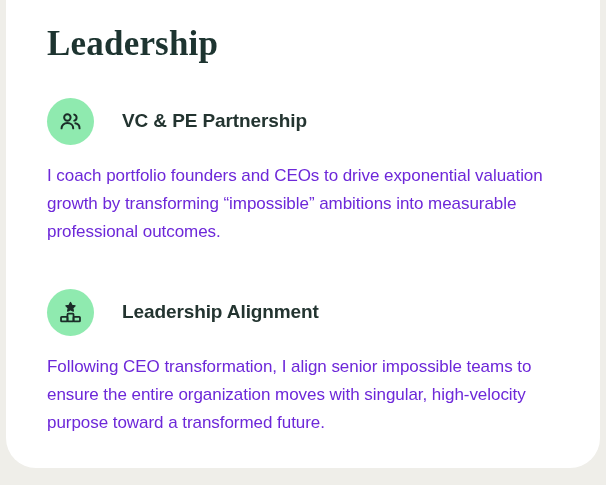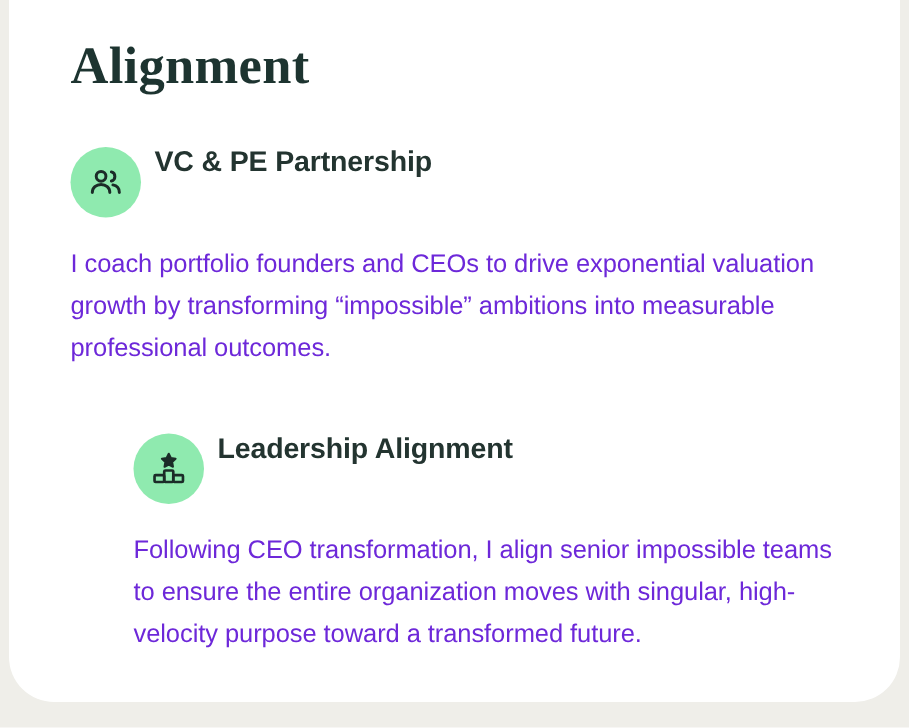--- a/index.html
+++ b/index.html
@@ -38,26 +38,25 @@
     letter-spacing: 0.2px;
     margin: 0;
     padding-top: 24px;
     line-height: 1.15;
   }
   .section {
     margin-top: 34px;
   }
   .section.second {
     margin-top: 43px;
-    margin-left: 42px;
   }
   .section-head {
     display: flex;
-    align-items: flex-start;
-    gap: 9px;
+    align-items: center;
+    gap: 28px;
   }
   .icon-circle {
     width: 47px;
     height: 47px;
     border-radius: 50%;
     background: #8feaaf;
     display: flex;
     align-items: center;
     justify-content: center;
     flex: 0 0 auto;
@@ -80,21 +79,21 @@
     max-width: 518px;
     letter-spacing: -0.05px;
   }
 </style>
 </head>
 <body>
 
 <div class="card">
   <div class="inner">
 
-    <h1 class="page-title">Alignment</h1>
+    <h1 class="page-title">Leadership</h1>
 
     <div class="section">
       <div class="section-head">
         <span class="icon-circle">
           <svg width="25" height="25" viewBox="0 0 24 24" fill="none" stroke="#1b2c28" stroke-width="1.9" stroke-linecap="round" stroke-linejoin="round">
             <circle cx="9" cy="8.2" r="3.1"></circle>
             <path d="M3.4 18.6c0-3.1 2.5-5.2 5.6-5.2s5.6 2.1 5.6 5.2"></path>
             <path d="M15.6 5.4a3 3 0 0 1 0 5.8"></path>
             <path d="M16.6 13.7c2.5.4 4.1 2.3 4.1 4.9"></path>
           </svg>

